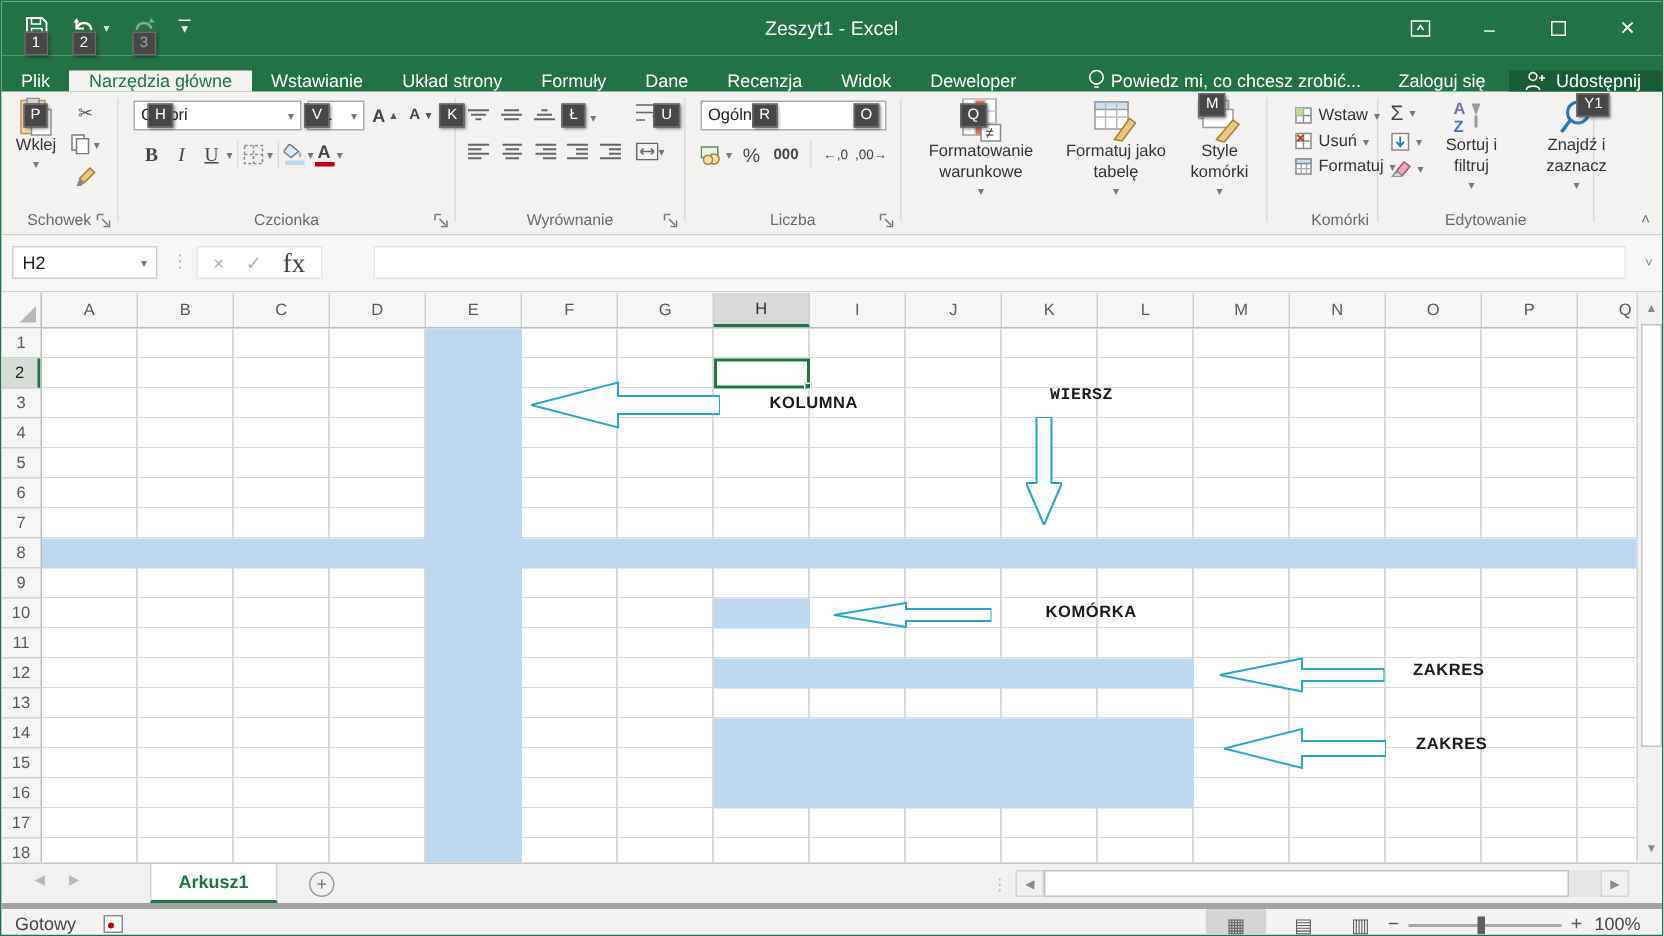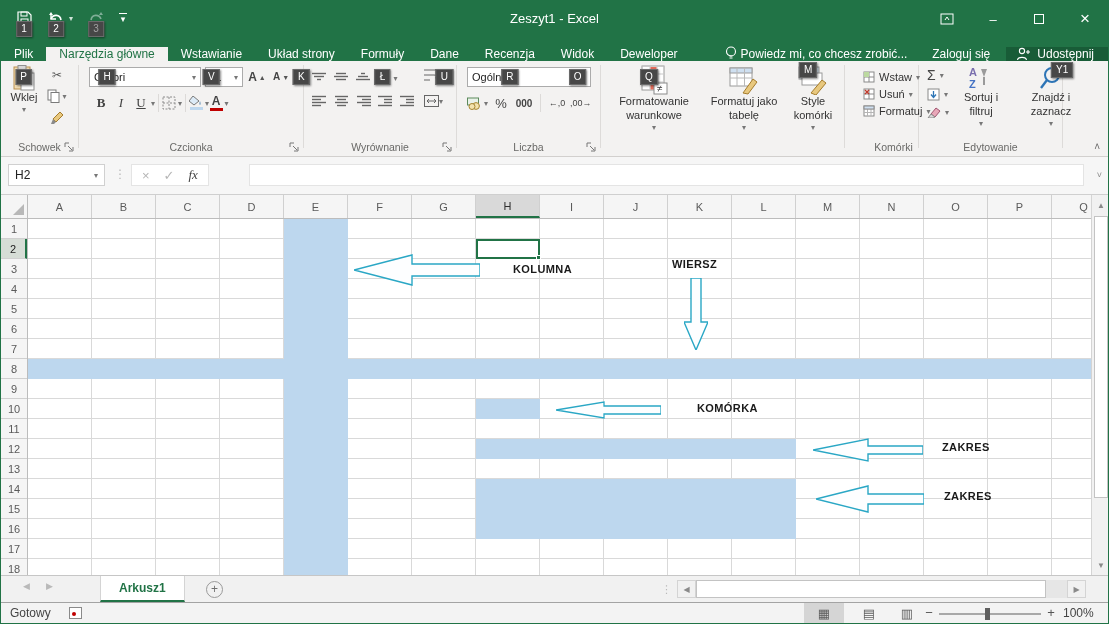--- a/index.html
+++ b/index.html
@@ -58,21 +58,21 @@
   .red-bar { display:block; width:13px; height:3px; background:#c00000; margin-top:1px; }
   .blue-bar { display:block; width:13px; height:3px; background:#bdd7ee; margin-top:1px; }
   .collapse { position:absolute; right:8px; bottom:4px; color:#666; font-size:10px; }
 
   
   .fbar { position:absolute; left:0; top:156px; width:100%; height:38px; background:#f6f6f6; border-bottom:1px solid #cfcfcf; }
   .namebox { position:absolute; left:7px; top:7px; width:97px; height:22px; background:#fff; border:1px solid #d0d0d0; display:flex; align-items:center; padding:0 6px; font-size:12px; color:#222; }
   .fsplit { position:absolute; left:113px; top:10px; color:#b9b9b9; font-size:12px; letter-spacing:-2px; }
   .fbtns { position:absolute; left:130px; top:7px; height:22px; display:flex; align-items:center; gap:14px; background:#fff; border:1px solid #e4e4e4; padding:0 10px; }
   .fx-cancel,.fx-ok { color:#b5b5b5; font-size:13px; }
-  .fx { font-family:"Liberation Serif",serif; font-style:italic; font-size:13px; color:#444; }
+  .fx { font-family:"Liberation Serif",serif; font-size:18px; color:#444; }
   .finput { position:absolute; left:248px; top:7px; right:24px; height:22px; background:#fff; border:1px solid #e4e4e4; }
   .fexpand { position:absolute; right:6px; top:13px; color:#888; font-size:9px; }
 
   
   .sheet { position:absolute; left:0; top:194px; width:1109px; height:380px; background:#fff; }
   .corner { position:absolute; left:0; top:0; width:27px; height:24px; background:#f5f5f5; border-right:1px solid #bcbcbc; border-bottom:1px solid #bcbcbc; }
   .corner .tri { position:absolute; right:3px; bottom:3px; width:0; height:0; border-left:11px solid transparent; border-bottom:11px solid #b8b8b8; }
   .colhdr { position:absolute; left:27px; top:0; width:1063px; height:24px; display:flex; overflow:hidden; background:#f5f5f5; border-bottom:1px solid #bcbcbc; }
   .col-h { width:64px; flex:0 0 64px; border-right:1px solid #d0d0d0; display:flex; align-items:center; justify-content:center; font-size:11px; color:#5a5a5a; }
   .col-h.active { background:#d9d9d9; border-bottom:2px solid #217346; color:#2e2e2e; }
@@ -100,21 +100,21 @@
   .nav-arrows { position:absolute; left:22px; top:5px; display:flex; gap:16px; color:#b9b9b9; font-size:9px; }
   .sheettab { position:absolute; left:99px; top:0; height:26px; padding:0 18px; background:#fff; border-right:1px solid #d4d4d4; border-left:1px solid #d4d4d4; border-bottom:2px solid #217346; display:flex; align-items:center; color:#217346; font-weight:bold; font-size:12px; }
   .newsheet { position:absolute; left:205px; top:5px; width:17px; height:17px; border:1px solid #9a9a9a; border-radius:50%; color:#6f6f6f; font-size:12px; line-height:15px; text-align:center; }
   .hsplit { position:absolute; left:660px; top:7px; color:#b9b9b9; font-size:11px; }
   .hs-left,.hs-right { position:absolute; top:4px; width:19px; height:18px; background:#f1f1f1; border:1px solid #d4d4d4; display:flex; align-items:center; justify-content:center; color:#8a8a8a; font-size:8px; }
   .hs-left { left:676px; } .hs-right { left:1066px; }
   .hs-track { position:absolute; left:695px; top:4px; width:371px; height:18px; background:#e6e6e6; }
   .hs-thumb { position:absolute; left:0; top:0; width:350px; height:18px; background:#fff; border:1px solid #c3c3c3; }
 
   
-  .statusbar { position:absolute; left:0; top:601px; width:100%; height:22px; background:#f3f3f3; border-top:1px solid #a3a3a3; font-size:12px; color:#444; }
+  .statusbar { position:absolute; left:0; top:601px; width:100%; height:22px; background:#f3f3f3; border-top:4px solid #a3a3a3; font-size:12px; color:#444; }
   .status-mode { position:absolute; left:9px; top:3px; }
   .macro-ic { position:absolute; left:68px; top:4px; width:13px; height:12px; border:1px solid #8a8a8a; background:#fff; }
   .macro-ic i { position:absolute; left:2px; bottom:2px; width:4px; height:4px; border-radius:50%; background:#c00000; }
   .viewbtn { position:absolute; top:0; width:40px; height:21px; display:flex; align-items:center; justify-content:center; color:#5d5d5d; font-size:13px; }
   .viewbtn.active { background:#d5d5d5; }
   .zoom-out { position:absolute; left:920px; top:2px; width:16px; text-align:center; color:#555; font-size:13px; }
   .zoom-track { position:absolute; left:938px; top:10px; width:102px; height:2px; background:#a8a8a8; }
   .zoom-thumb { position:absolute; left:46px; top:-5px; width:5px; height:12px; background:#5f5f5f; }
   .zoom-in { position:absolute; left:1042px; top:2px; width:16px; text-align:center; color:#555; font-size:13px; }
   .zoom-pct { position:absolute; left:1062px; top:3px; color:#444; }
@@ -625,21 +625,21 @@
 
       <div class="active-cell">
           <span class="handle"></span>
         </div>
 
       <svg class="arrow-svg" style="left:326px; top:35px;" width="126" height="32" viewBox="0 0 126 32">
         <polygon points="0,16 58,1 58,10 126,10 126,22 58,22 58,31" fill="#fdfeff" stroke="#2AA7C5" stroke-width="1.4"></polygon>
       </svg>
       <div class="note" style="left:485px; top:44px;">KOLUMNA</div>
 
-      <div class="note" style="left:644px; top:39px;">WIERSZ</div>
+      <div class="note" style="left:672px; top:39px;font-family:Liberation Mono, monospace;">WIERSZ</div>
       <svg class="arrow-svg" style="left:656px; top:59px;" width="24" height="72" viewBox="0 0 24 72">
         <polygon points="12,72 0,44 7,44 7,0 17,0 17,44 24,44" fill="#fdfeff" stroke="#2AA7C5" stroke-width="1.4"></polygon>
       </svg>
 
       <svg class="arrow-svg" style="left:528px; top:182px;" width="105" height="18" viewBox="0 0 105 18">
         <polygon points="0,9 48,1 48,5 105,5 105,13 48,13 48,17" fill="#fdfeff" stroke="#2AA7C5" stroke-width="1.3"></polygon>
       </svg>
       <div class="note" style="left:669px; top:183px;">KOMÓRKA</div>
 
       <svg class="arrow-svg" style="left:785px; top:219px;" width="110" height="24" viewBox="0 0 110 24">

